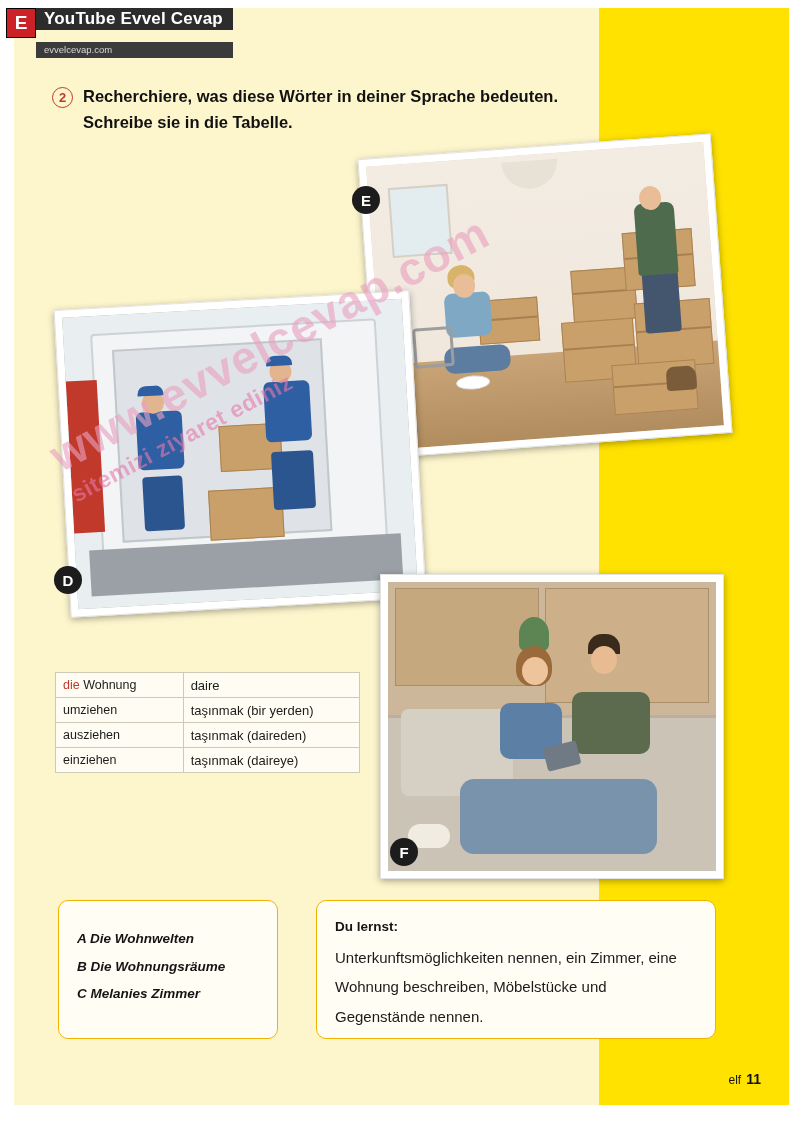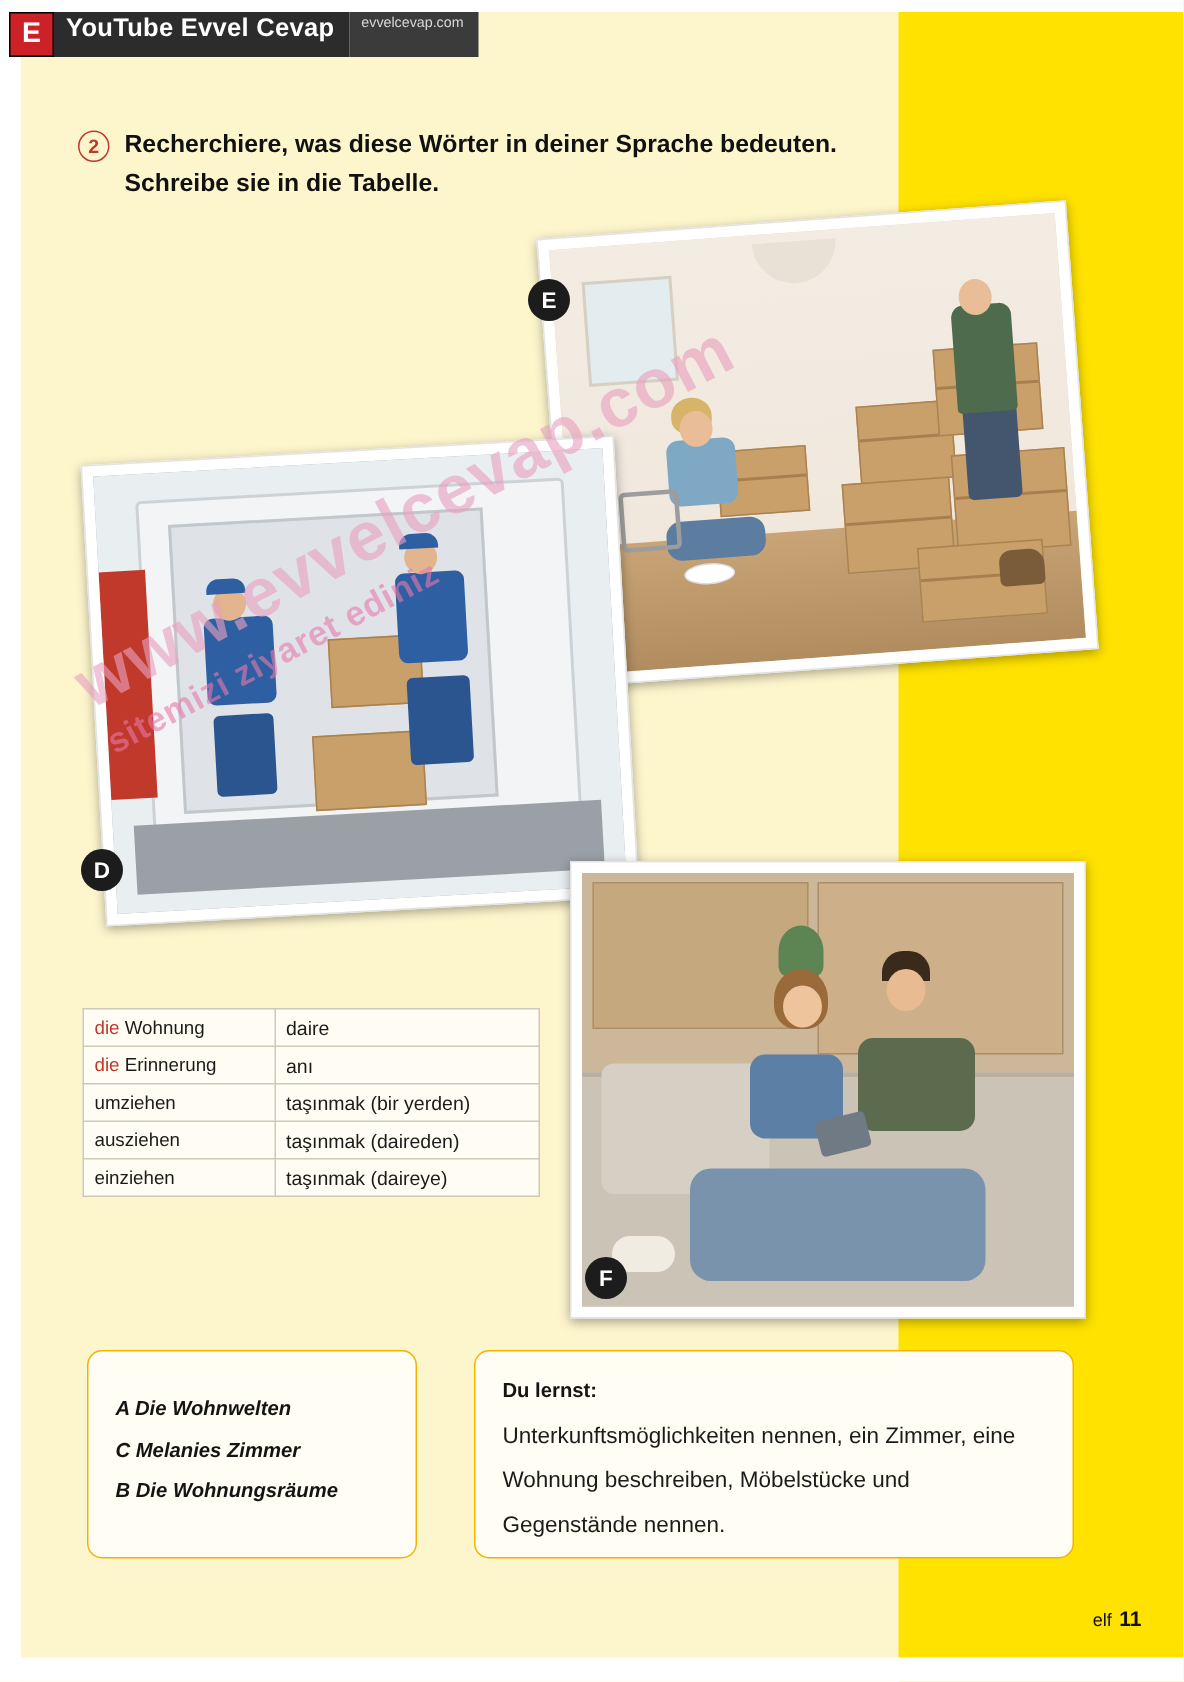--- a/index.html
+++ b/index.html
@@ -45,34 +45,35 @@
   .wm-e {
     width: 30px; height: 30px;
     background: #cc2127;
     color: #fff;
     font-weight: bold;
     font-size: 19px;
     display: flex; align-items: center; justify-content: center;
     border: 1px solid #000;
   }
   .wm-texts {
-    display: flex; flex-direction: row;
+    display: flex; flex-direction: column;
   }
   .wm-title {
     background: #2c2c2c; color: #ffffff;
     font-size: 17px; font-weight: bold;
     padding: 1px 10px 1px 8px;
     letter-spacing: .2px;
     white-space: nowrap;
   }
   .wm-sub {
     background: #3b3b3b; color: #d8d8d8;
     font-size: 9.5px;
     padding: 2px 10px 3px 8px;
     white-space: nowrap;
+    margin-top: 12px;
   }
 
   
   .task {
     position: absolute; top: 84px; left: 52px;
     display: flex; gap: 10px; align-items: flex-start;
     width: 560px;
   }
   .task-num {
     width: 21px; height: 21px; flex: 0 0 21px;
@@ -433,27 +434,20 @@
     <tbody>
       <tr>
         <td class="col1">
           <span class="art-die">die</span>
           <span>Wohnung</span>
         </td>
         <td class="col2 tr-hand tr-faint">daire</td>
       </tr>
       <tr>
         <td class="col1">
-          <span class="art-die">die</span>
-          <span>Erinnerung</span>
-        </td>
-        <td class="col2 tr-hand tr-faint">anı</td>
-      </tr>
-      <tr>
-        <td class="col1">
           <span>umziehen</span>
         </td>
         <td class="col2 tr-hand">taşınmak (bir yerden)</td>
       </tr>
       <tr>
         <td class="col1">
           <span>ausziehen</span>
         </td>
         <td class="col2 tr-hand">taşınmak (daireden)</td>
       </tr>
@@ -461,22 +455,22 @@
         <td class="col1">
           <span>einziehen</span>
         </td>
         <td class="col2 tr-hand">taşınmak (daireye)</td>
       </tr>
     </tbody>
   </table>
 
   <div class="box-left">
     <div>A Die Wohnwelten</div>
+    <div>B Die Wohnungsräume</div>
     <div>C Melanies Zimmer</div>
-    <div>B Die Wohnungsräume</div>
   </div>
 
   <div class="box-right">
     <div class="dl-title">Du lernst:</div>
     <div class="dl-text">Unterkunftsmöglichkeiten nennen, ein Zimmer, eine Wohnung beschreiben, Möbelstücke und Gegenstände nennen.</div>
   </div>
 
   <div class="page-no">
     <span>elf</span><b>11</b>
   </div>

